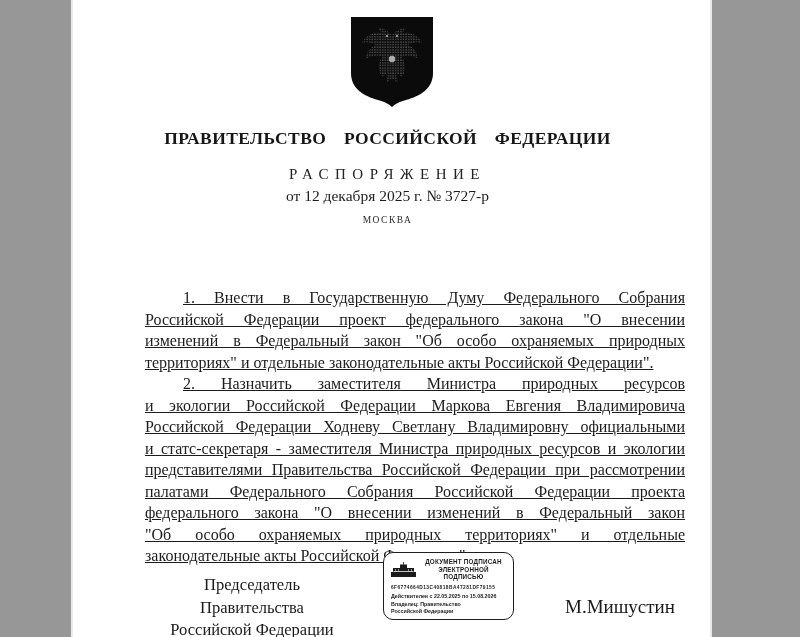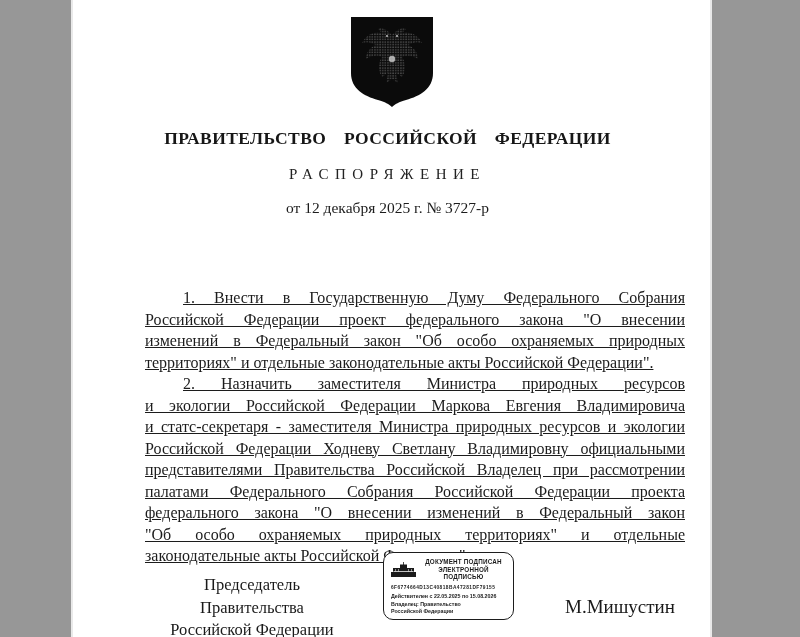--- a/index.html
+++ b/index.html
@@ -26,21 +26,21 @@
   
   .doc-header { position: absolute; left: 0; top: 0; width: 637px; text-align: center; }
   .emblem { display: block; margin: 15px auto 0 auto; width: 88px; height: 92px; }
   .org-name {
     margin: 21px 8px 0 0; font-size: 17.5px; font-weight: bold;
     letter-spacing: 0.4px; word-spacing: 13px; color: #161616;
   }
   .doc-type {
     margin: 17px 8px 0 0; font-size: 15px; letter-spacing: 6.5px; color: #222;
   }
-  .date-line { margin: 16px 8px 0 0; font-size: 15.5px; color: #1c1c1c; }
+  .date-line { margin: 4px 8px 0 0; font-size: 15.5px; color: #1c1c1c; }
   .city { margin: 10px 8px 0 0; font-size: 9.5px; letter-spacing: 1.5px; color: #2a2a2a; }
 
   
   .doc-body {
     position: absolute; left: 72px; right: 25px; top: 287px;
     font-size: 16px; color: #1c1c1c; text-decoration: underline;
   }
   .bline { height: 21.5px; line-height: 21.5px; white-space: nowrap; }
   .just { text-align: justify; text-align-last: justify; white-space: normal; overflow: hidden; }
   .indent { padding-left: 38px; }
@@ -90,33 +90,34 @@
         <path d="M3,2 H85 V58 C85,74 72,81 58,85 C51,87 47,89 44,92 C41,89 37,87 30,85 C16,81 3,74 3,58 Z" fill="#0b0b0b"></path>
         <path d="M44,20 C38,14 34,12 30,14 L34,18 C26,16 18,20 14,28 C20,26 24,28 28,30 C22,32 18,38 18,44 C24,40 30,40 34,42 C30,48 30,56 34,62 L40,58 L38,68 L44,64 L50,68 L48,58 L54,62 C58,56 58,48 54,42 C58,40 64,40 70,44 C70,38 66,32 60,30 C64,28 68,26 74,28 C70,20 62,16 54,18 L58,14 C54,12 50,14 44,20 Z" fill="url(#speckle)" opacity="0.85"></path>
         <circle cx="44" cy="44" r="3.2" fill="#e8e8e8" opacity="0.7"></circle>
         <circle cx="39" cy="21" r="1.1" fill="#ddd" opacity="0.8"></circle>
         <circle cx="49" cy="21" r="1.1" fill="#ddd" opacity="0.8"></circle>
       </svg>
 
       <div class="org-name">ПРАВИТЕЛЬСТВО РОССИЙСКОЙ ФЕДЕРАЦИИ</div>
       <div class="doc-type">РАСПОРЯЖЕНИЕ</div>
       <div class="date-line">от 12 декабря 2025 г. № 3727-р</div>
+      <div class="city">МОСКВА</div>
     </div>
 
     <div class="doc-body">
       <div class="bline just indent">1. Внести в Государственную Думу Федерального Собрания</div>
       <div class="bline just">Российской Федерации проект федерального закона "О внесении</div>
       <div class="bline just">изменений в Федеральный закон "Об особо охраняемых природных</div>
       <div class="bline lastline">территориях" и отдельные законодательные акты Российской Федерации".</div>
 
       <div class="bline just indent">2. Назначить заместителя Министра природных ресурсов</div>
       <div class="bline just">и экологии Российской Федерации Маркова Евгения Владимировича</div>
+      <div class="bline just">Российской Федерации Ходневу Светлану Владимировну официальными</div>
       <div class="bline just">и статс-секретаря - заместителя Министра природных ресурсов и экологии</div>
-      <div class="bline just">Российской Федерации Ходневу Светлану Владимировну официальными</div>
-      <div class="bline just">представителями Правительства Российской Владелец при рассмотрении</div>
+      <div class="bline just">представителями Правительства Российской Федерации при рассмотрении</div>
       <div class="bline just">палатами Федерального Собрания Российской Федерации проекта</div>
       <div class="bline just">федерального закона "О внесении изменений в Федеральный закон</div>
       <div class="bline just">"Об особо охраняемых природных территориях" и отдельные</div>
       <div class="bline lastline">законодательные акты Российской Федерации".</div>
     </div>
 
     <div class="sig-title">
       <div>Председатель Правительства</div>
       <div>Российской Федерации</div>
     </div>

